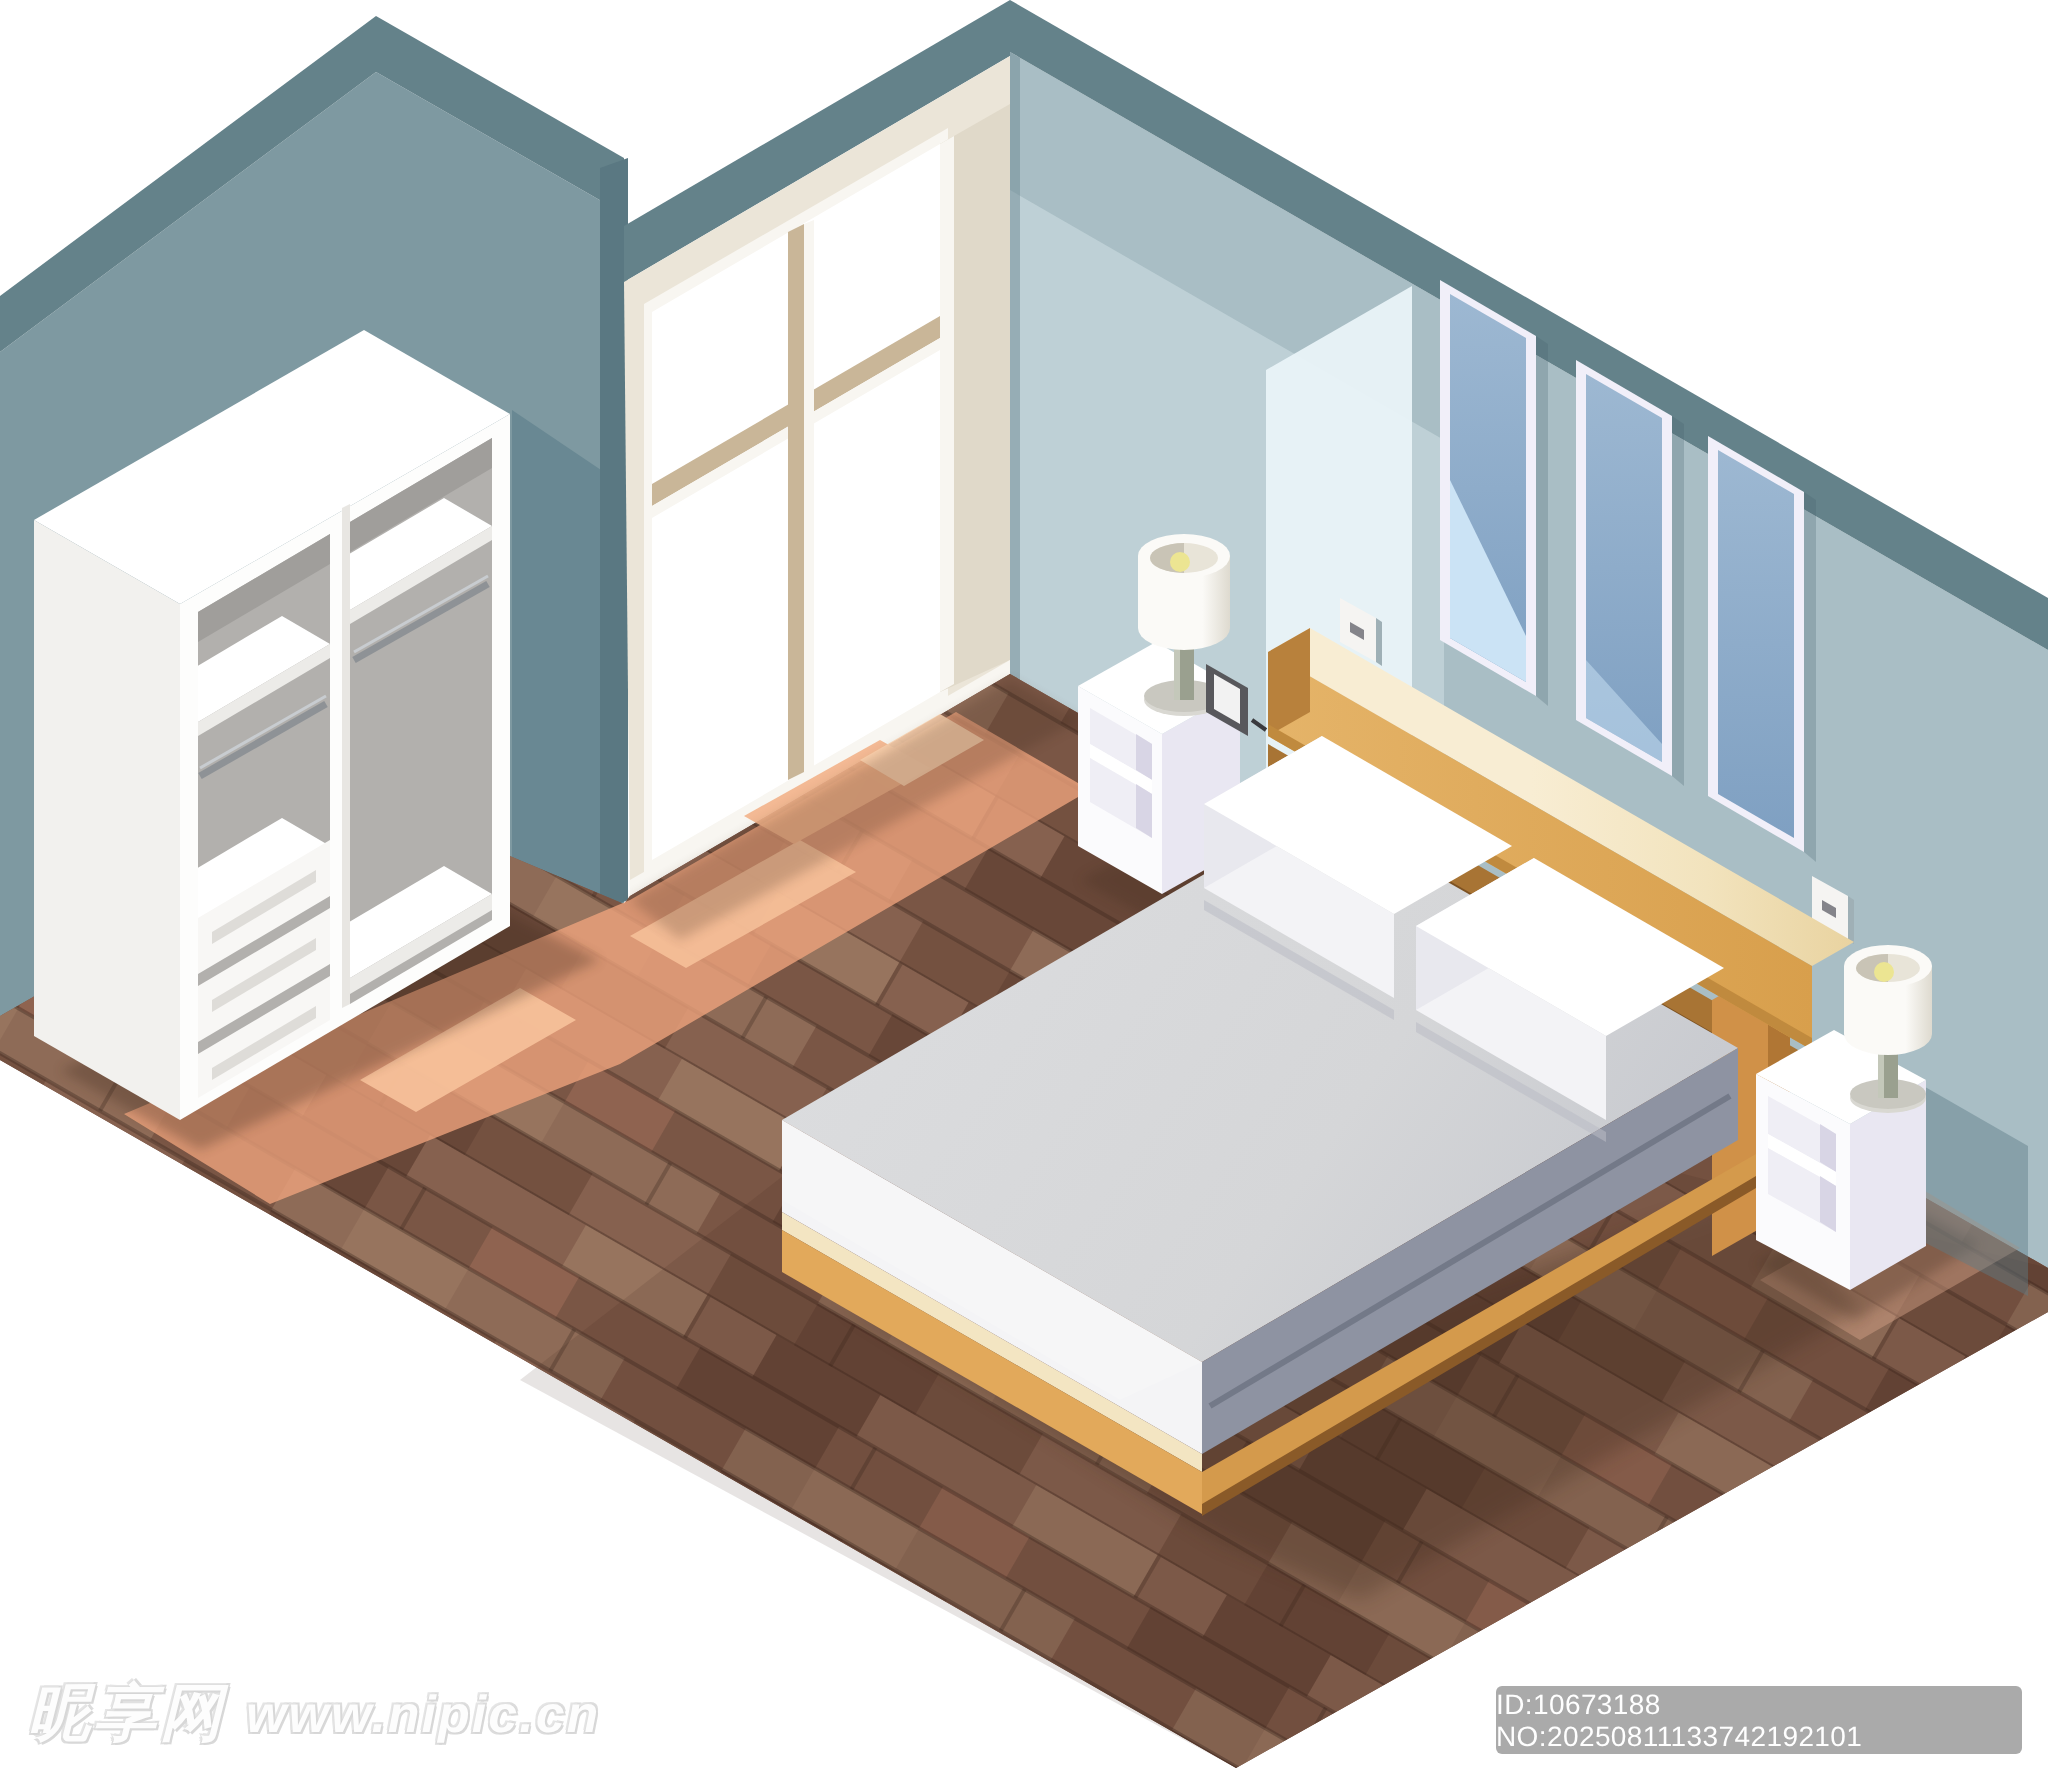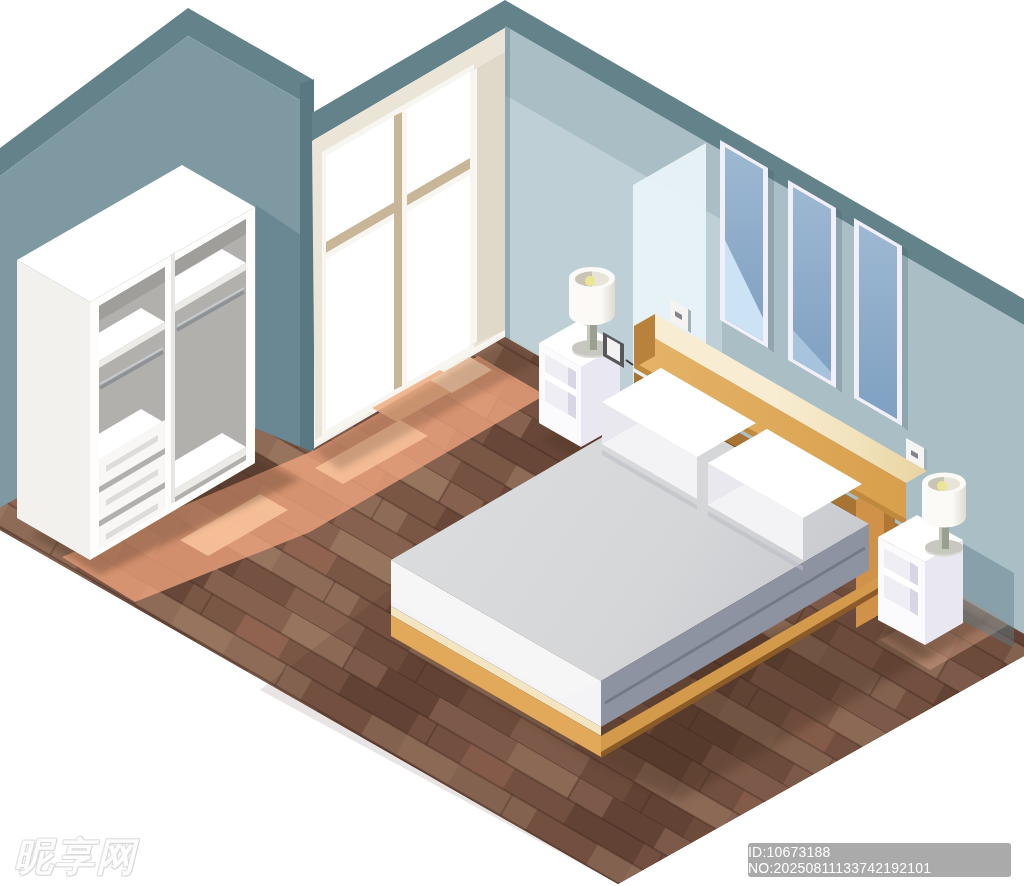--- a/index.html
+++ b/index.html
@@ -6,21 +6,21 @@
   body{width:1024px;height:886px;position:relative;overflow:hidden;
        font-family:"Liberation Sans","DejaVu Sans",sans-serif;}
   #stage{position:absolute;left:0;top:0;width:1024px;height:886px;}
   #scene{position:absolute;left:0;top:0;}
   
   #watermark{
     position:absolute;left:14px;top:836px;height:42px;display:flex;align-items:center;
     gap:10px;pointer-events:none;white-space:nowrap;
   }
   #watermark .wm-cjk{
-    font-size:39px;font-weight:bold;font-style:italic;letter-spacing:2px;
+    font-size:31px;font-weight:bold;font-style:italic;letter-spacing:2px;
     color:rgba(255,255,255,0.95);
     text-shadow:0 0 1px #cfcfcf,1px 1px 0 #d9d9d9,-1px -1px 0 #e6e6e6,
                 1px -1px 0 #ddd,-1px 1px 0 #ddd;
   }
   #watermark .wm-url{
     font-size:26px;font-weight:bold;font-style:italic;letter-spacing:1px;
     color:rgba(255,255,255,0.95);
     text-shadow:0 0 1px #cfcfcf,1px 1px 0 #d9d9d9,-1px -1px 0 #e6e6e6,
                 1px -1px 0 #ddd,-1px 1px 0 #ddd;
   }
@@ -312,19 +312,20 @@
       <ellipse cx="944" cy="483" rx="22" ry="10.5" fill="var(--lamp-white)"></ellipse>
       <ellipse cx="944" cy="484" rx="16" ry="7" fill="var(--lamp-inner)"></ellipse>
       <path d="M928,484 A16,7 0 0 1 944,477 L944,491 A16,7 0 0 1 928,484 Z" fill="#c9c4b6"></path>
       <circle cx="942" cy="486" r="5" fill="var(--bulb)"></circle>
     </g>
   </g>
 </svg>
 
 <div id="watermark">
   <span class="wm-cjk">昵享网</span>
+  <span class="wm-url">www.nipic.cn</span>
 </div>
 
 <div id="id-badge">
   <span>ID:10673188 NO:20250811133742192101</span>
 </div>
 
 </div>
 
 </body></html>

